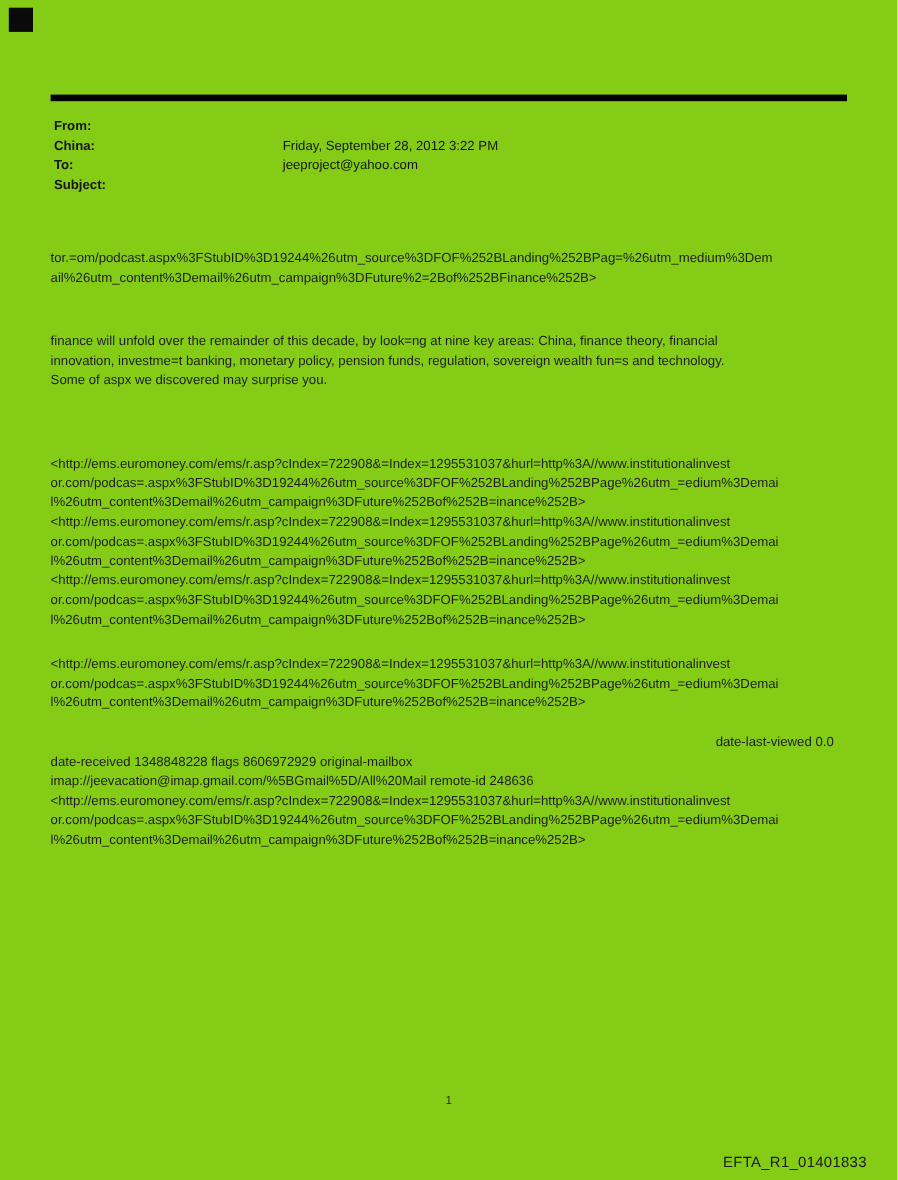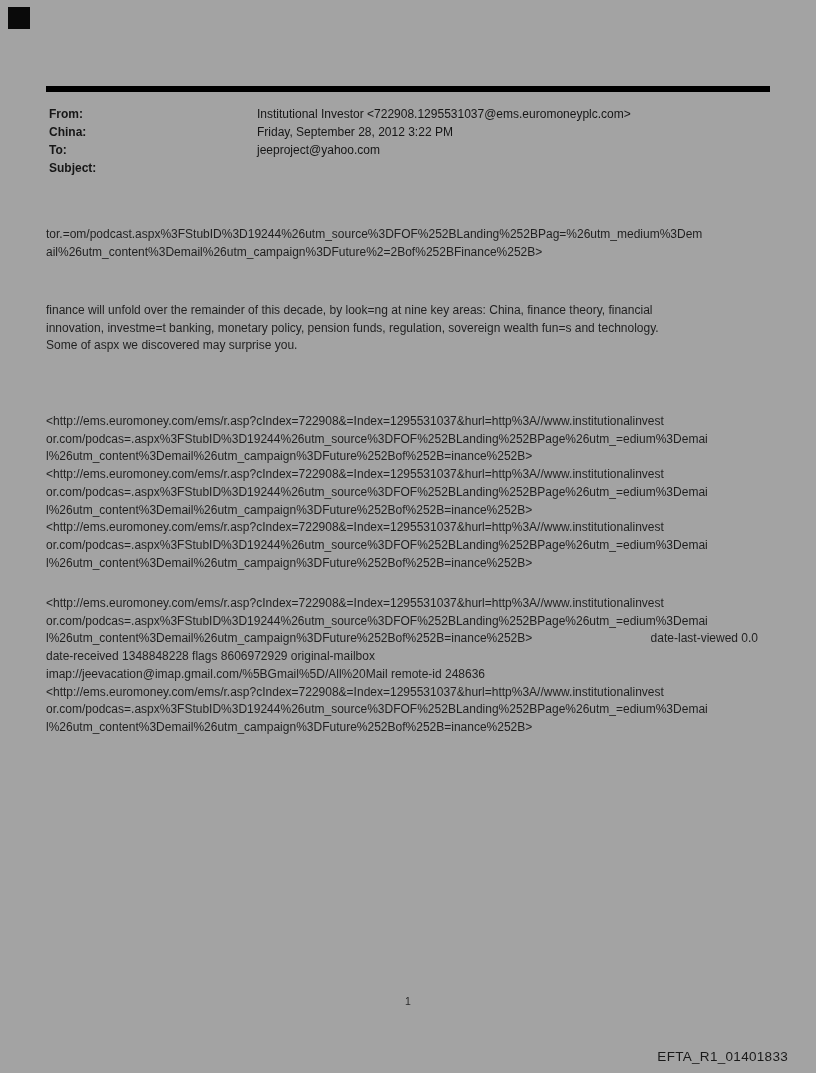--- a/index.html
+++ b/index.html
@@ -4,21 +4,21 @@
 <style>
   html, body {
     margin: 0; padding: 0;
     background: #ffffff;
     font-family: "Liberation Sans", "DejaVu Sans", sans-serif;
   }
   .page {
     position: relative;
     width: 816px;
     height: 1073px;
-    background: #a3a3a3;
+    background: #84cc16;
     overflow: hidden;
     color: #1c1c1c;
   }
   .corner-mark {
     position: absolute;
     left: 8px; top: 7px;
     width: 22px; height: 22px;
     background: #0a0a0a;
   }
   .header-rule {
@@ -50,21 +50,21 @@
     font-size: 12px;
     line-height: 17.7px;
     color: #1f1f1f;
   }
   .bline { white-space: pre; }
   .b1 { top: 226px; }
   .b2 { top: 302px; }
   .b3 { top: 413px; }
   .b4 { top: 595px; }
   .metarow { display: flex; width: 712px; }
-  .metarow .date-meta { margin-left: auto; white-space: pre; }
+  .metarow .date-meta { margin-left: auto; white-space: pre; margin-top: 36px; }
   .page-number {
     position: absolute;
     left: 0; top: 995px;
     width: 816px;
     text-align: center;
     font-size: 10.5px;
     color: #2a2a2a;
   }
   .bates-stamp {
     position: absolute;
@@ -79,21 +79,20 @@
 
 <div class="page">
 
   <div class="corner-mark"></div>
 
   <div class="header-rule"></div>
 
   <div class="email-header">
     <div class="hrow">
       <span class="hlabel">From:</span>
-      <span class="hvalue">Institutional Investor &lt;722908.1295531037@ems.euromoneyplc.com&gt;</span>
     </div>
     <div class="hrow">
       <span class="hlabel">China:</span>
       <span class="hvalue">Friday, September 28, 2012 3:22 PM</span>
     </div>
     <div class="hrow">
       <span class="hlabel">To:</span>
       <span class="hvalue">jeeproject@yahoo.com</span>
     </div>
     <div class="hrow">

